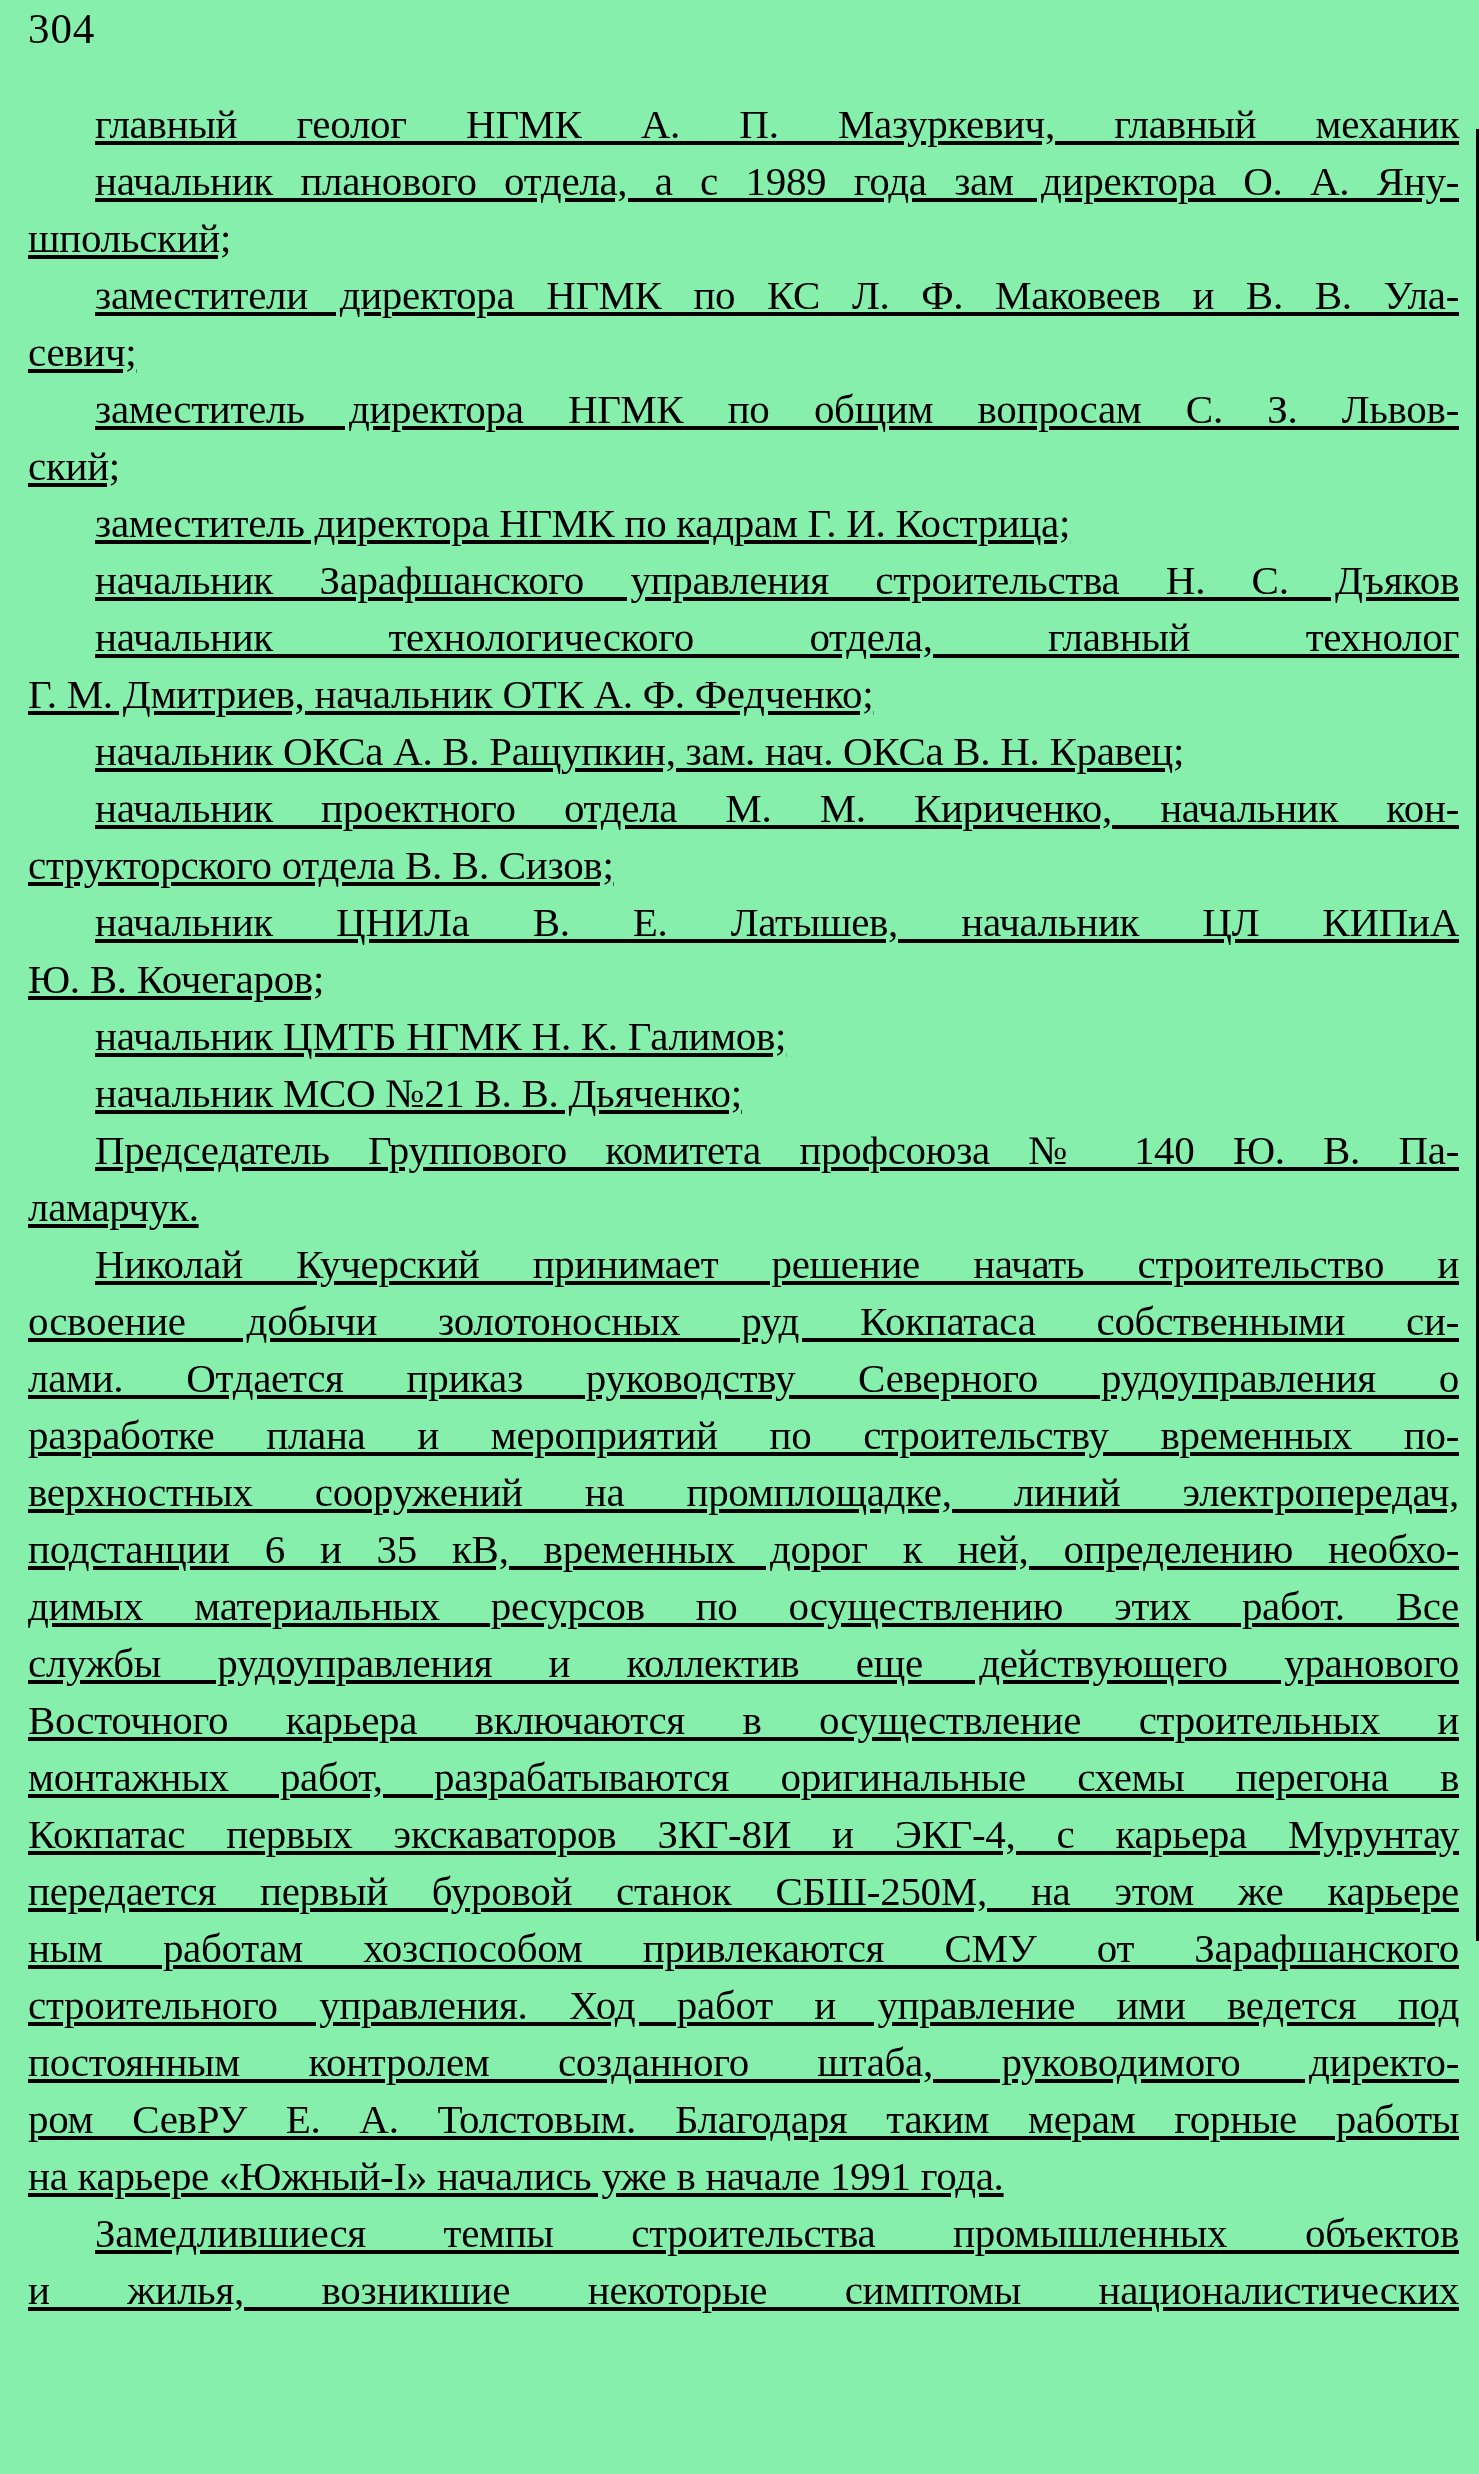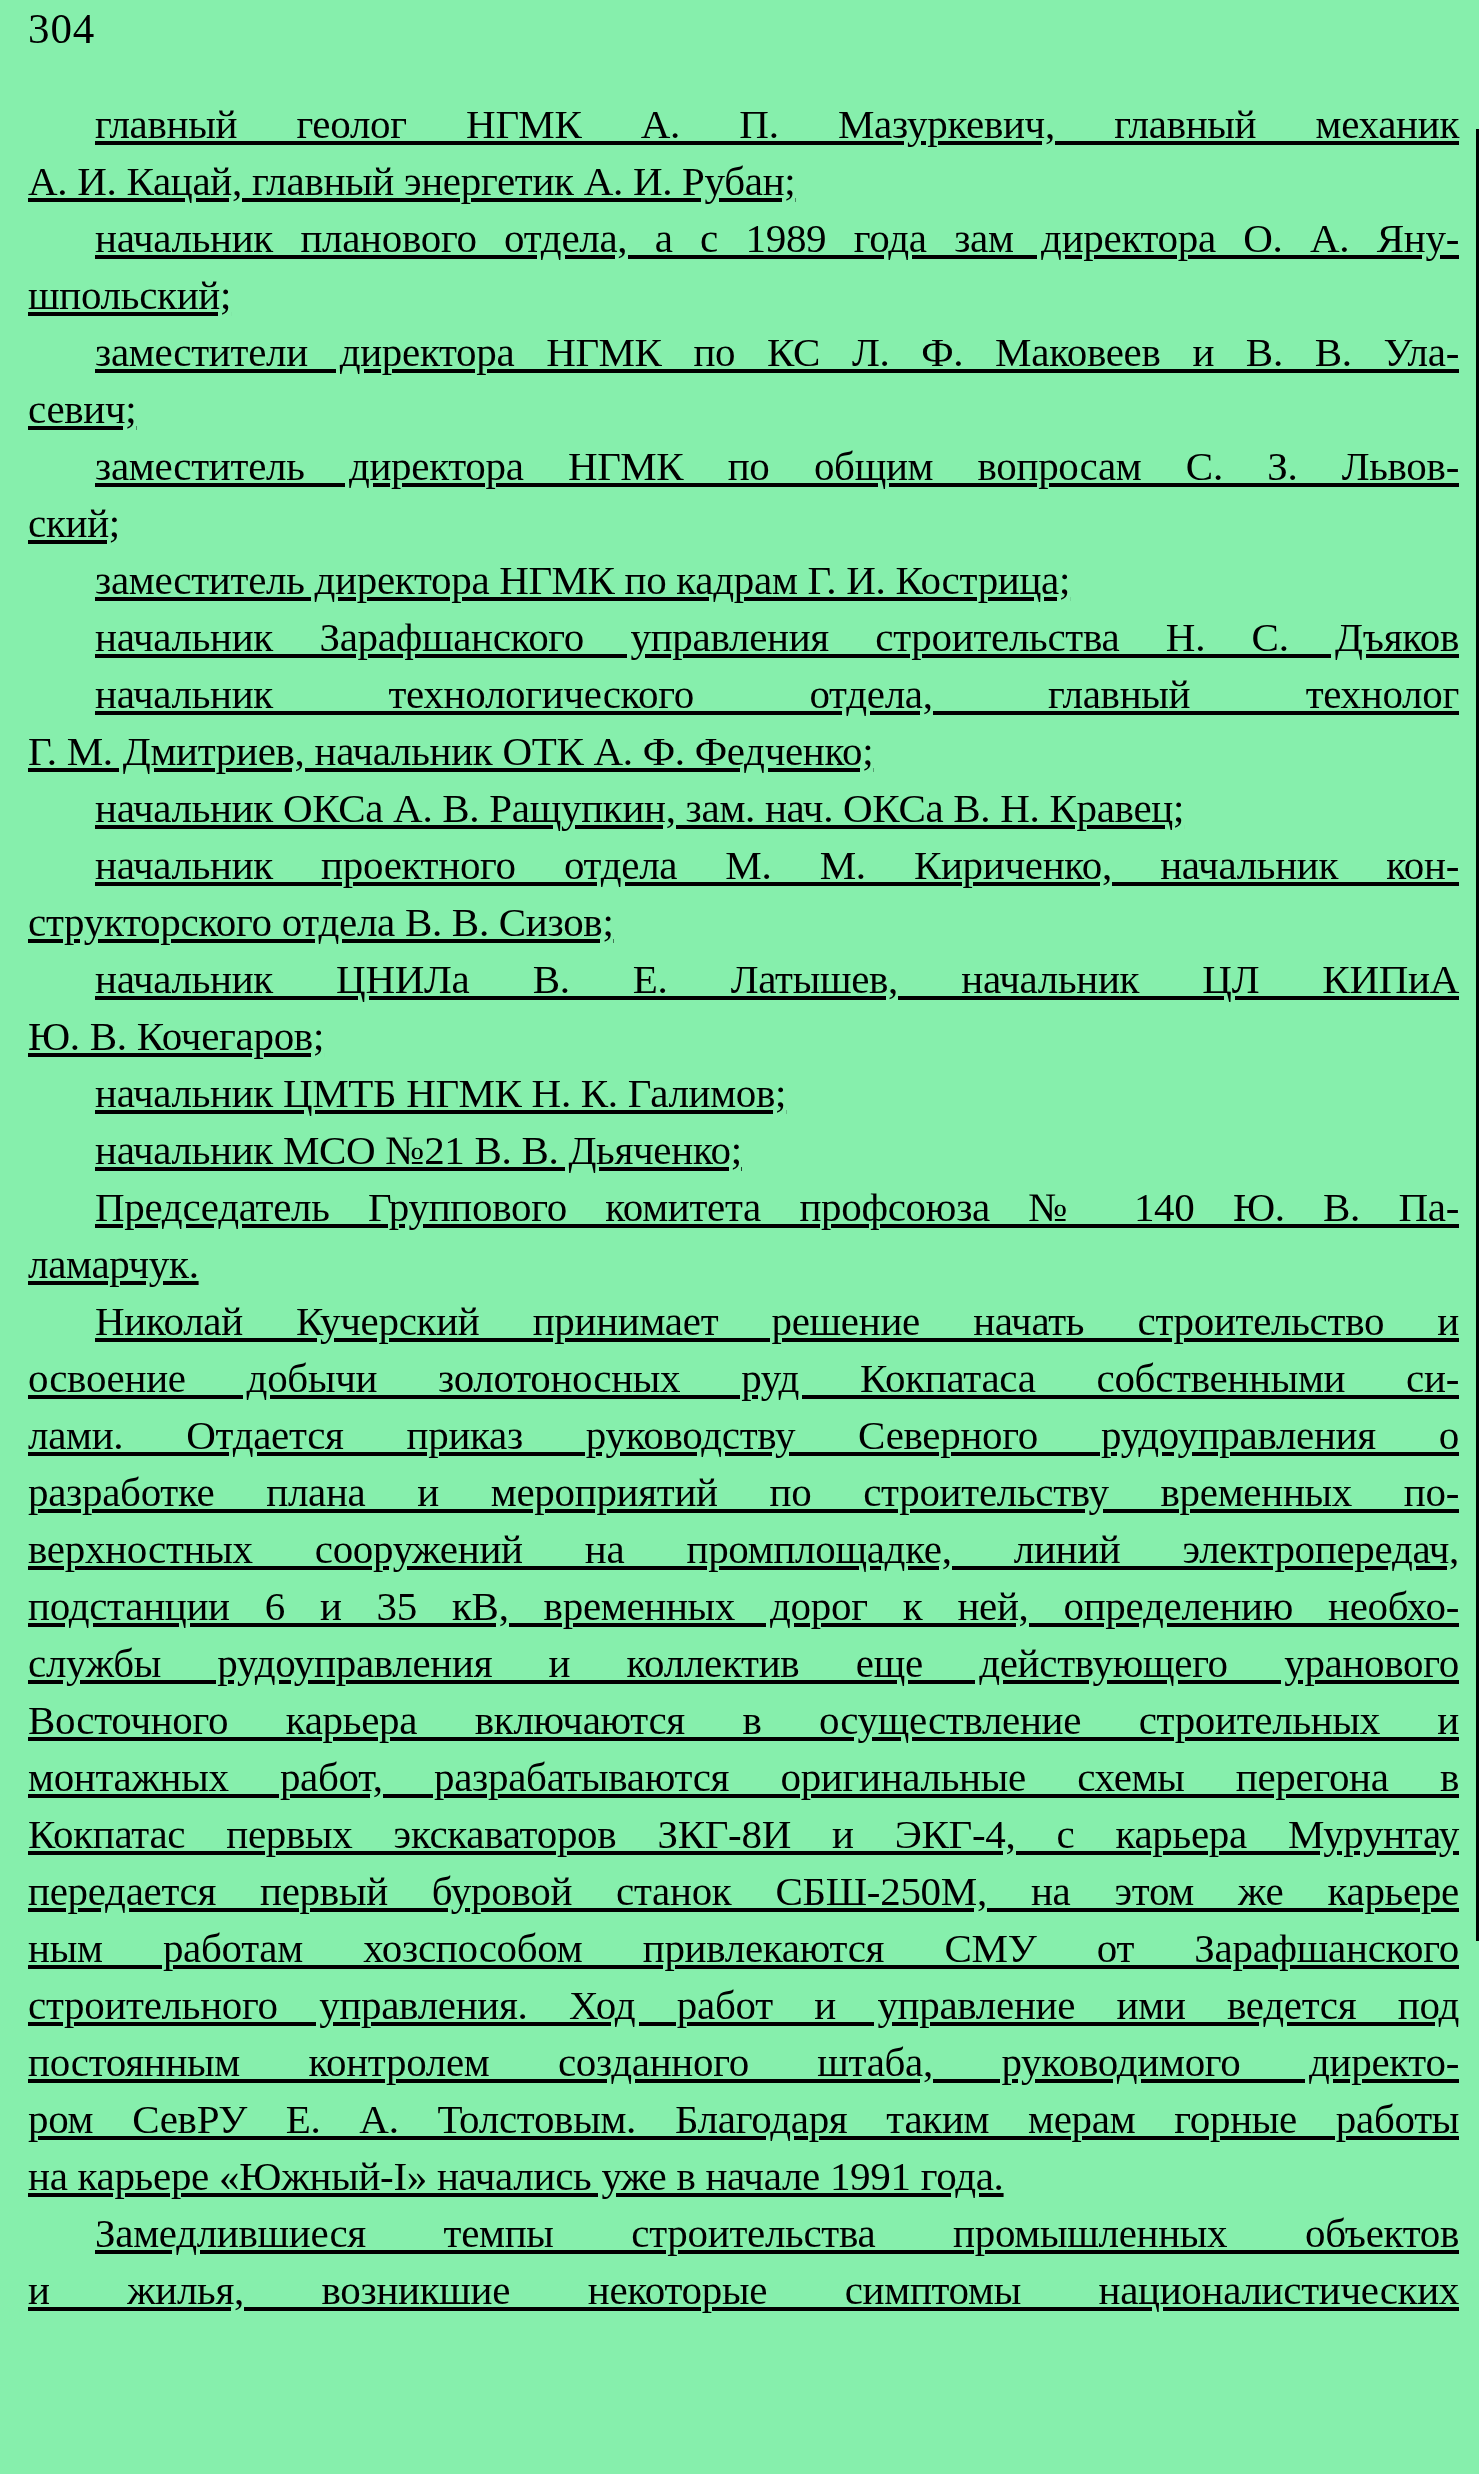--- a/index.html
+++ b/index.html
@@ -55,21 +55,20 @@
   }
 </style>
 </head>
 <body>
 
 <div class="page">
   <div class="page-number">304</div>
 
   <div class="text-block" id="text-block">
       <div class="line indent justify">главный геолог НГМК А. П. Мазуркевич, главный механик</div>
-      <div class="line">А. И. Кацай, главный энергетик А. И. Рубан;</div>
       <div class="line indent justify">начальник планового отдела, а с 1989 года зам директора О. А. Яну-</div>
       <div class="line">шпольский;</div>
       <div class="line indent justify">заместители директора НГМК по КС Л. Ф. Маковеев и В. В. Ула-</div>
       <div class="line">севич;</div>
       <div class="line indent justify">заместитель директора НГМК по общим вопросам С. З. Львов-</div>
       <div class="line">ский;</div>
       <div class="line indent">заместитель директора НГМК по кадрам Г. И. Кострица;</div>
       <div class="line indent justify">начальник Зарафшанского управления строительства Н. С. Дъяков</div>
       <div class="line indent justify">начальник технологического отдела, главный технолог</div>
       <div class="line">Г. М. Дмитриев, начальник ОТК А. Ф. Федченко;</div>
@@ -81,20 +80,21 @@
       <div class="line indent">начальник ЦМТБ НГМК Н. К. Галимов;</div>
       <div class="line indent">начальник МСО №21 В. В. Дьяченко;</div>
       <div class="line indent justify">Председатель Группового комитета профсоюза № 140 Ю. В. Па-</div>
       <div class="line">ламарчук.</div>
       <div class="line indent justify">Николай Кучерский принимает решение начать строительство и</div>
       <div class="line justify">освоение добычи золотоносных руд Кокпатаса собственными си-</div>
       <div class="line justify">лами. Отдается приказ руководству Северного рудоуправления о</div>
       <div class="line justify">разработке плана и мероприятий по строительству временных по-</div>
       <div class="line justify">верхностных сооружений на промплощадке, линий электропередач,</div>
       <div class="line justify">подстанции 6 и 35 кВ, временных дорог к ней, определению необхо-</div>
+      <div class="line justify">димых материальных ресурсов по осуществлению этих работ. Все</div>
       <div class="line justify">службы рудоуправления и коллектив еще действующего уранового</div>
       <div class="line justify">Восточного карьера включаются в осуществление строительных и</div>
       <div class="line justify">монтажных работ, разрабатываются оригинальные схемы перегона в</div>
       <div class="line justify">Кокпатас первых экскаваторов ЗКГ-8И и ЭКГ-4, с карьера Мурунтау</div>
       <div class="line justify">передается первый буровой станок СБШ-250М, на этом же карьере</div>
       <div class="line justify">ным работам хозспособом привлекаются СМУ от Зарафшанского</div>
       <div class="line justify">строительного управления. Ход работ и управление ими ведется под</div>
       <div class="line justify">постоянным контролем созданного штаба, руководимого директо-</div>
       <div class="line justify">ром СевРУ Е. А. Толстовым. Благодаря таким мерам горные работы</div>
       <div class="line">на карьере «Южный-I» начались уже в начале 1991 года.</div>

